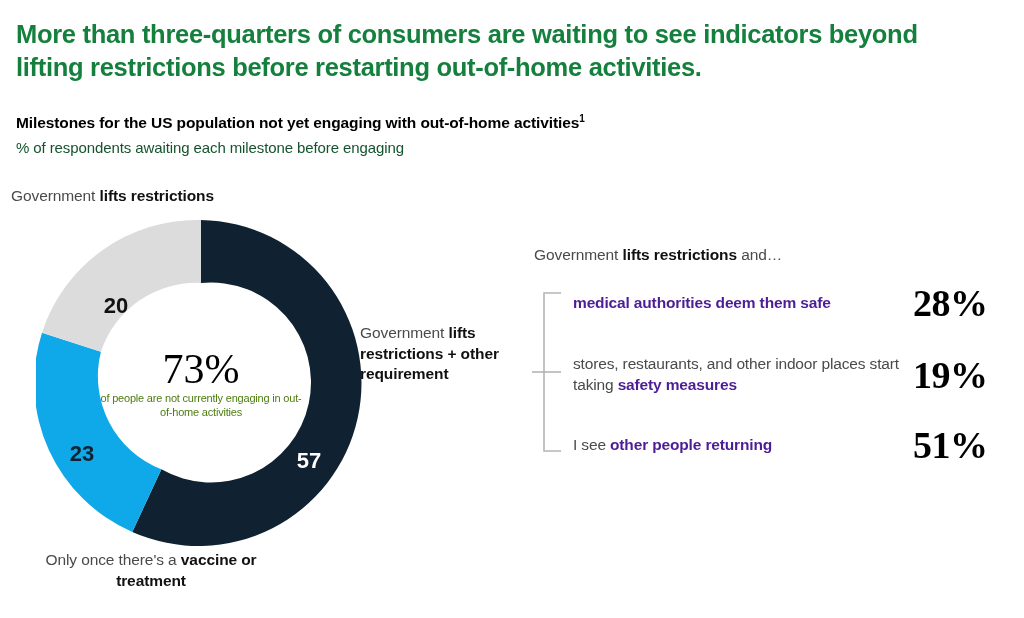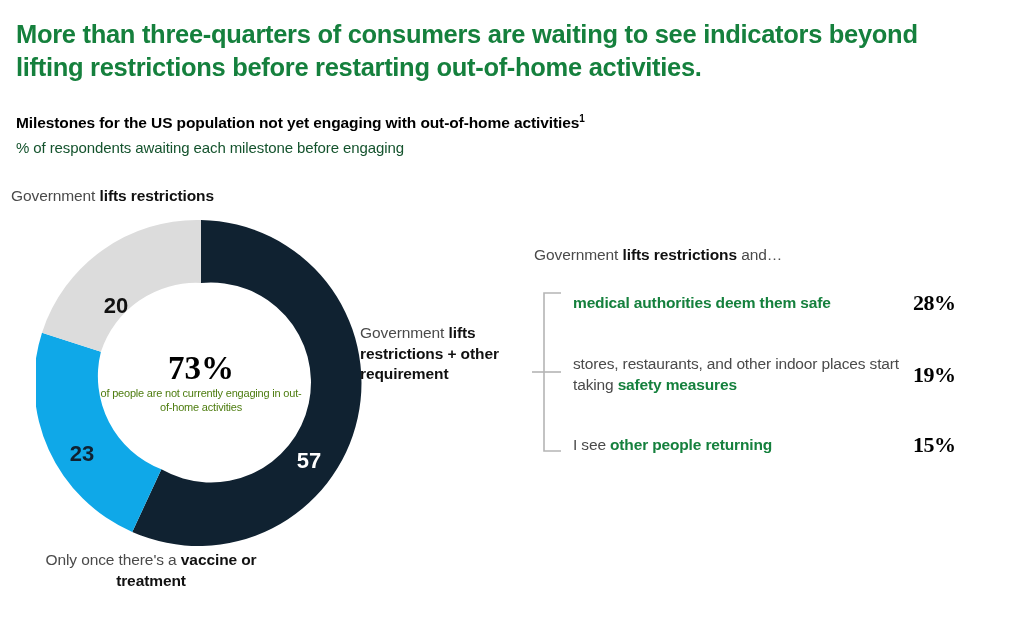--- a/index.html
+++ b/index.html
@@ -76,22 +76,22 @@
     width: 202px;
     height: 206px;
     display: flex;
     flex-direction: column;
     align-items: center;
     justify-content: center;
     text-align: center;
   }
   #center-pct {
     font-family: "Liberation Serif", serif;
-    font-size: 33px;
-    font-weight: bold;
+    font-size: 42px;
+    font-weight: normal;
     color: #000;
     line-height: 1.05;
     margin-bottom: 0;
   }
   #center-sub {
     font-size: 11px;
     line-height: 1.30;
     color: #4d7c0f;
     letter-spacing: -0.2px;
   }
@@ -147,29 +147,29 @@
   #row-1 { top: 106px; height: 46px; }
   #row-2 { top: 182px; height: 34px; }
 
   .row-label {
     flex: 1 1 auto;
     font-size: 15.5px;
     line-height: 1.33;
     color: #4a4a4a;
     letter-spacing: -0.15px;
   }
-  .row-label b { color: #15803d; font-weight: bold; }
+  .row-label b { color: #4c1d95; font-weight: bold; }
 
   .row-value {
     flex: 0 0 auto;
     width: 96px;
     text-align: left;
     padding-left: 8px;
     font-family: "Liberation Serif", serif;
-    font-size: 22px;
+    font-size: 38px;
     font-weight: bold;
     color: #000000;
     letter-spacing: -0.5px;
   }
 </style>
 </head>
 <body>
 
 <div id="headline">More than three-quarters of consumers are waiting to see indicators beyond lifting restrictions before restarting out-of-home activities.</div>
 
@@ -230,16 +230,16 @@
     <div class="row-value">28%</div>
   </div>
 
   <div class="row" id="row-1">
     <div class="row-label"><span>stores, restaurants, and other indoor places start taking </span><b>safety measures</b><span></span></div>
     <div class="row-value">19%</div>
   </div>
 
   <div class="row" id="row-2">
     <div class="row-label"><span>I see </span><b>other people returning</b><span></span></div>
-    <div class="row-value">15%</div>
+    <div class="row-value">51%</div>
   </div>
 
 </div>
 
 </body></html>

